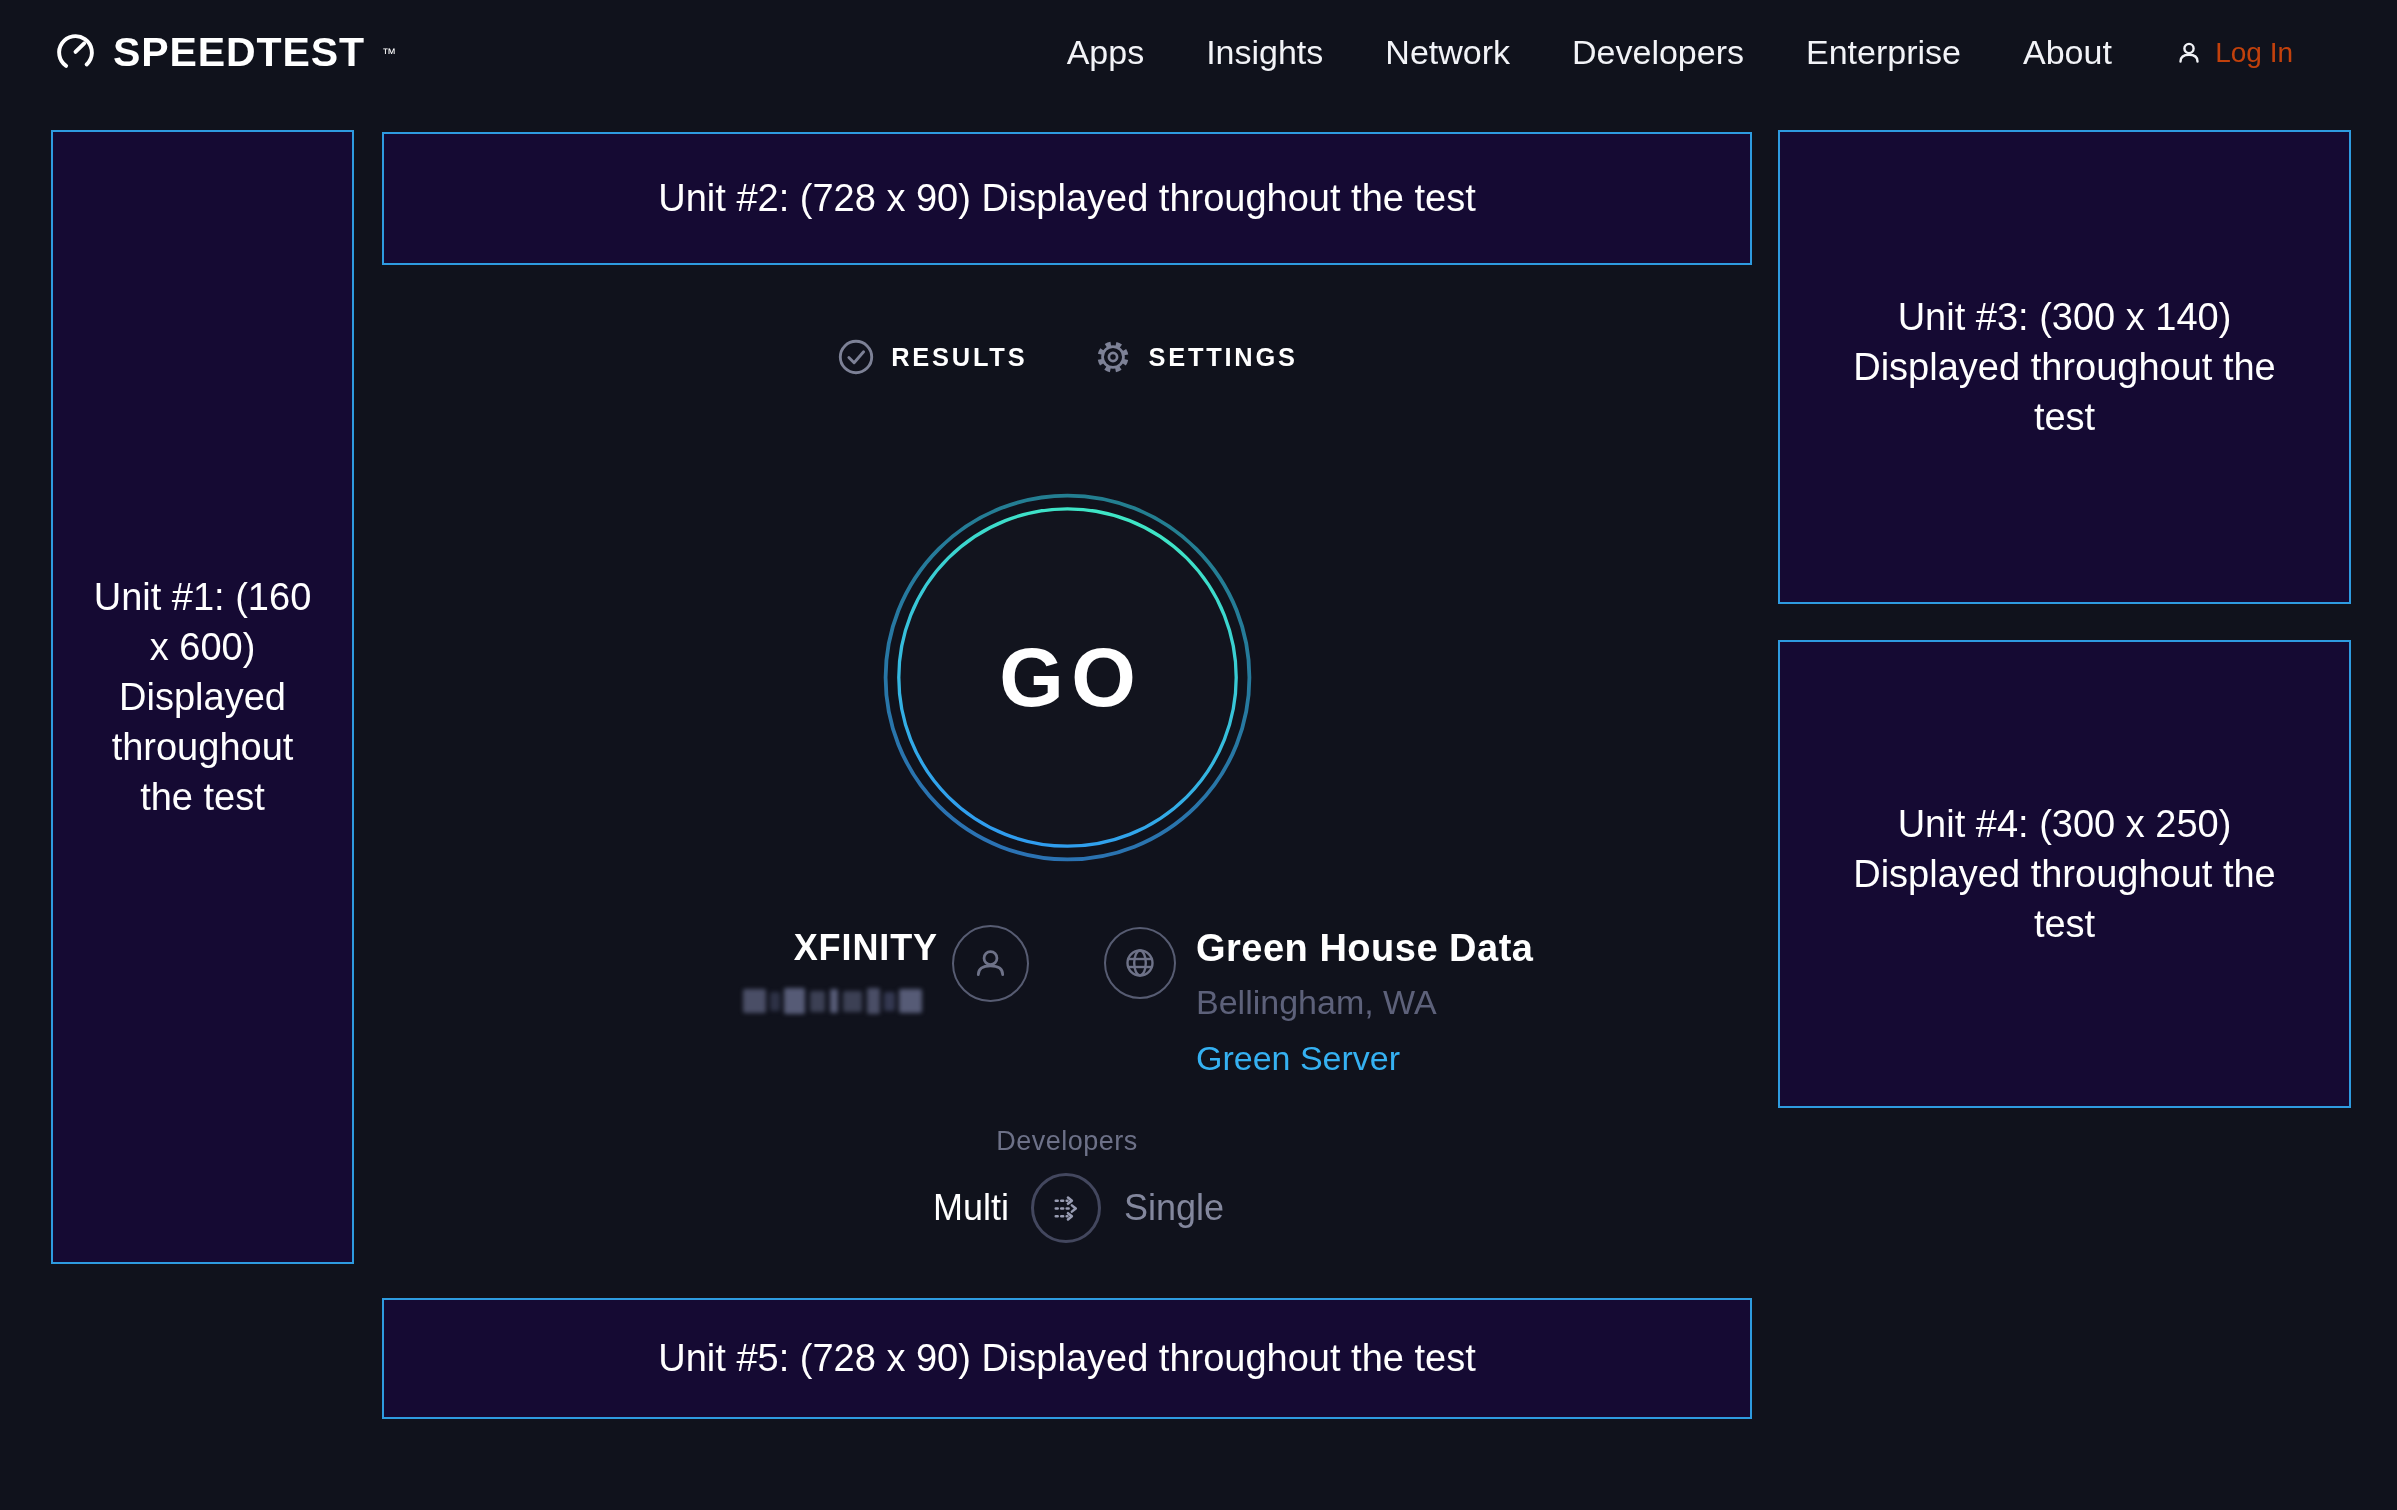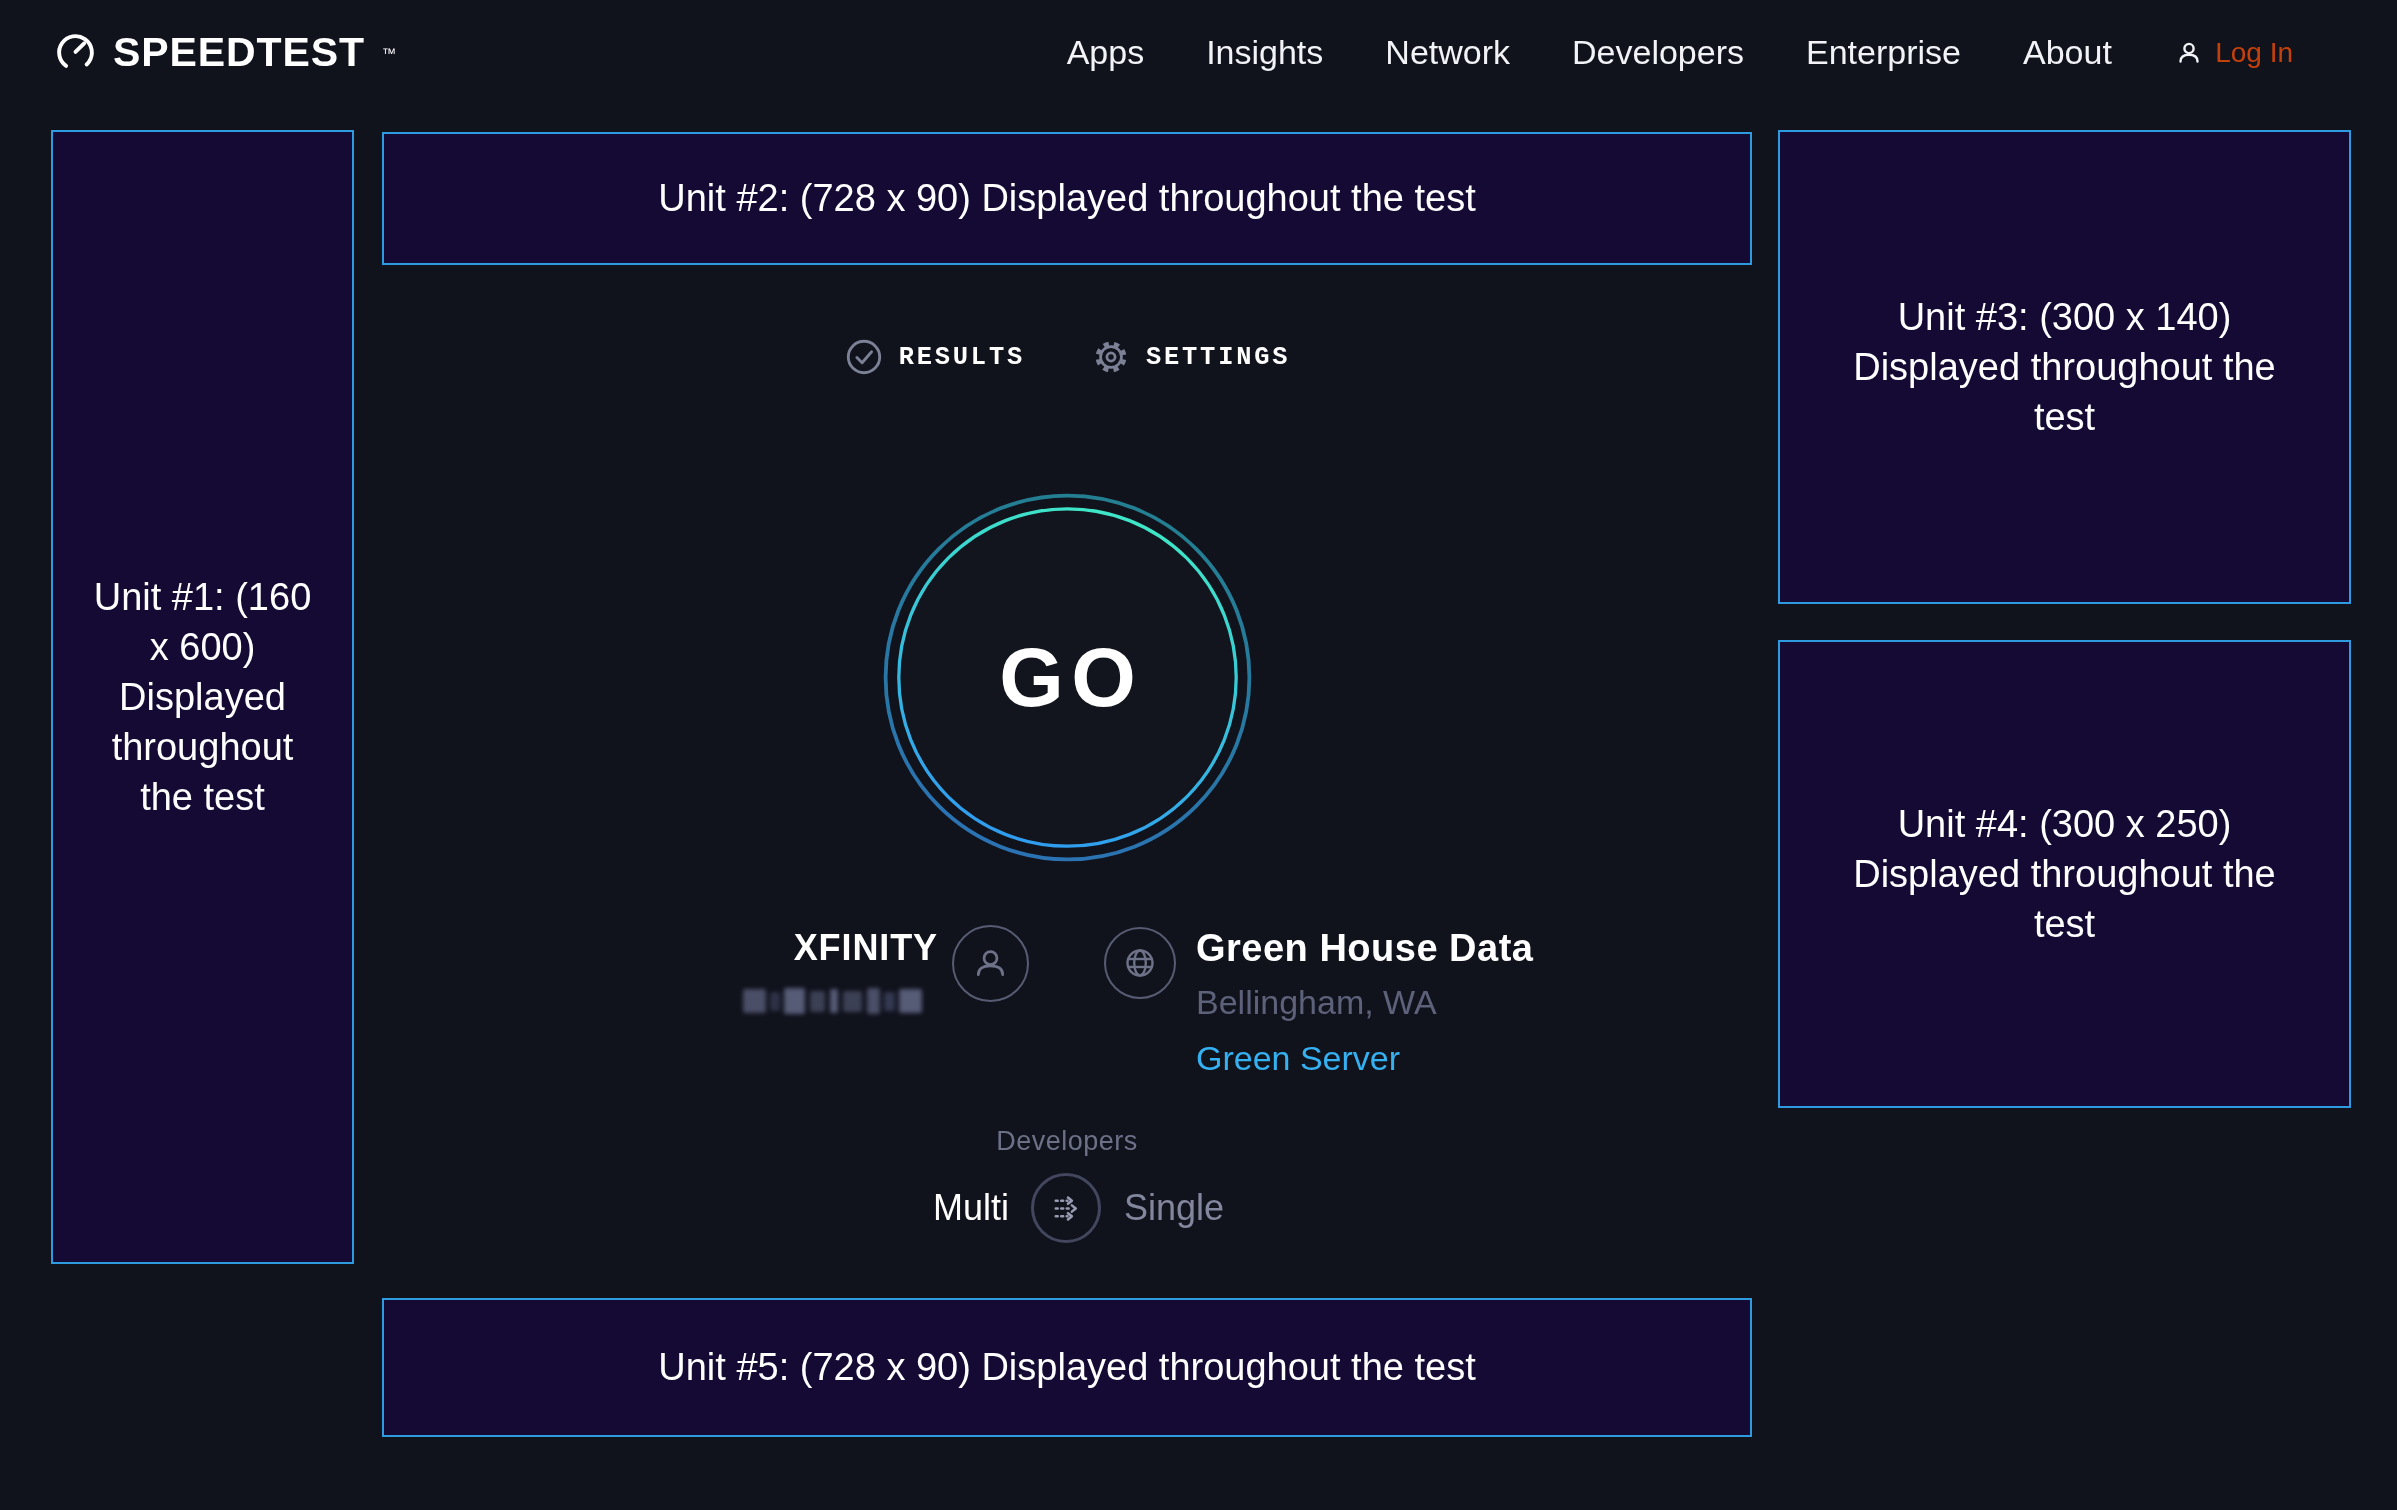--- a/index.html
+++ b/index.html
@@ -18,24 +18,24 @@
   
   .ad{position:absolute;background:#150a33;border:2.8px solid #2e9be0;box-sizing:border-box;display:flex;align-items:center;justify-content:center;text-align:center;}
   .ad-label{color:#ffffff;font-size:38px;line-height:1.32;}
   #unit1{left:51px;top:130px;width:303px;height:1134px;}
   #unit1 .ad-label{width:235px;}
   #unit2{left:382px;top:132px;width:1370px;height:133px;}
   #unit3{left:1778px;top:130px;width:573px;height:474px;}
   #unit3 .ad-label{width:452px;}
   #unit4{left:1778px;top:640px;width:573px;height:468px;}
   #unit4 .ad-label{width:452px;}
-  #unit5{left:382px;top:1298px;width:1370px;height:139px;}
+  #unit5{left:382px;top:1298px;width:1370px;height:121px;}
 
   
-  .tabs{position:absolute;left:382px;top:337px;width:1370px;display:flex;justify-content:center;gap:66px;font-family:Liberation Mono, monospace;}
+  .tabs{position:absolute;left:382px;top:337px;width:1370px;display:flex;justify-content:center;gap:66px;}
   .tab{display:flex;align-items:center;gap:15px;cursor:pointer;}
   .tab-label{color:#ffffff;font-size:25.4px;font-weight:700;letter-spacing:2.8px;}
 
   
   .go-wrap{position:absolute;left:879px;top:489px;width:377px;height:377px;cursor:pointer;}
   .go-wrap svg{position:absolute;left:0;top:0;}
   .go-label{position:absolute;left:0;top:0;width:377px;height:377px;display:flex;align-items:center;justify-content:center;color:#ffffff;font-size:83px;font-weight:700;letter-spacing:7.5px;padding-left:7.5px;box-sizing:border-box;}
 
   
   .isp-name{position:absolute;left:603px;top:927px;width:335px;text-align:right;color:#ffffff;font-size:36px;font-weight:600;letter-spacing:0.9px;}

